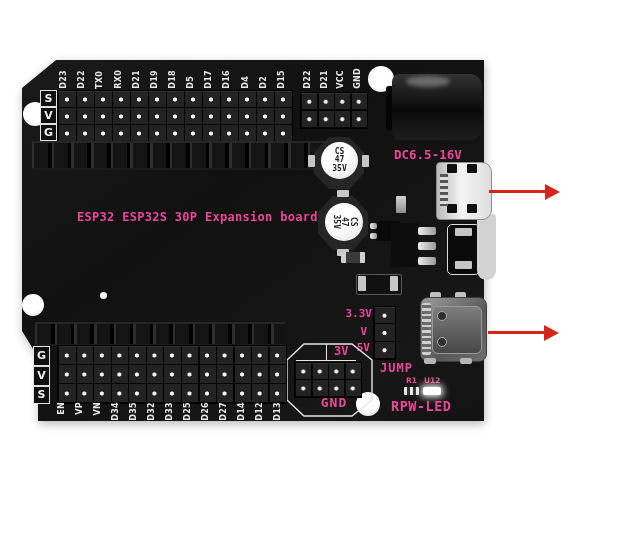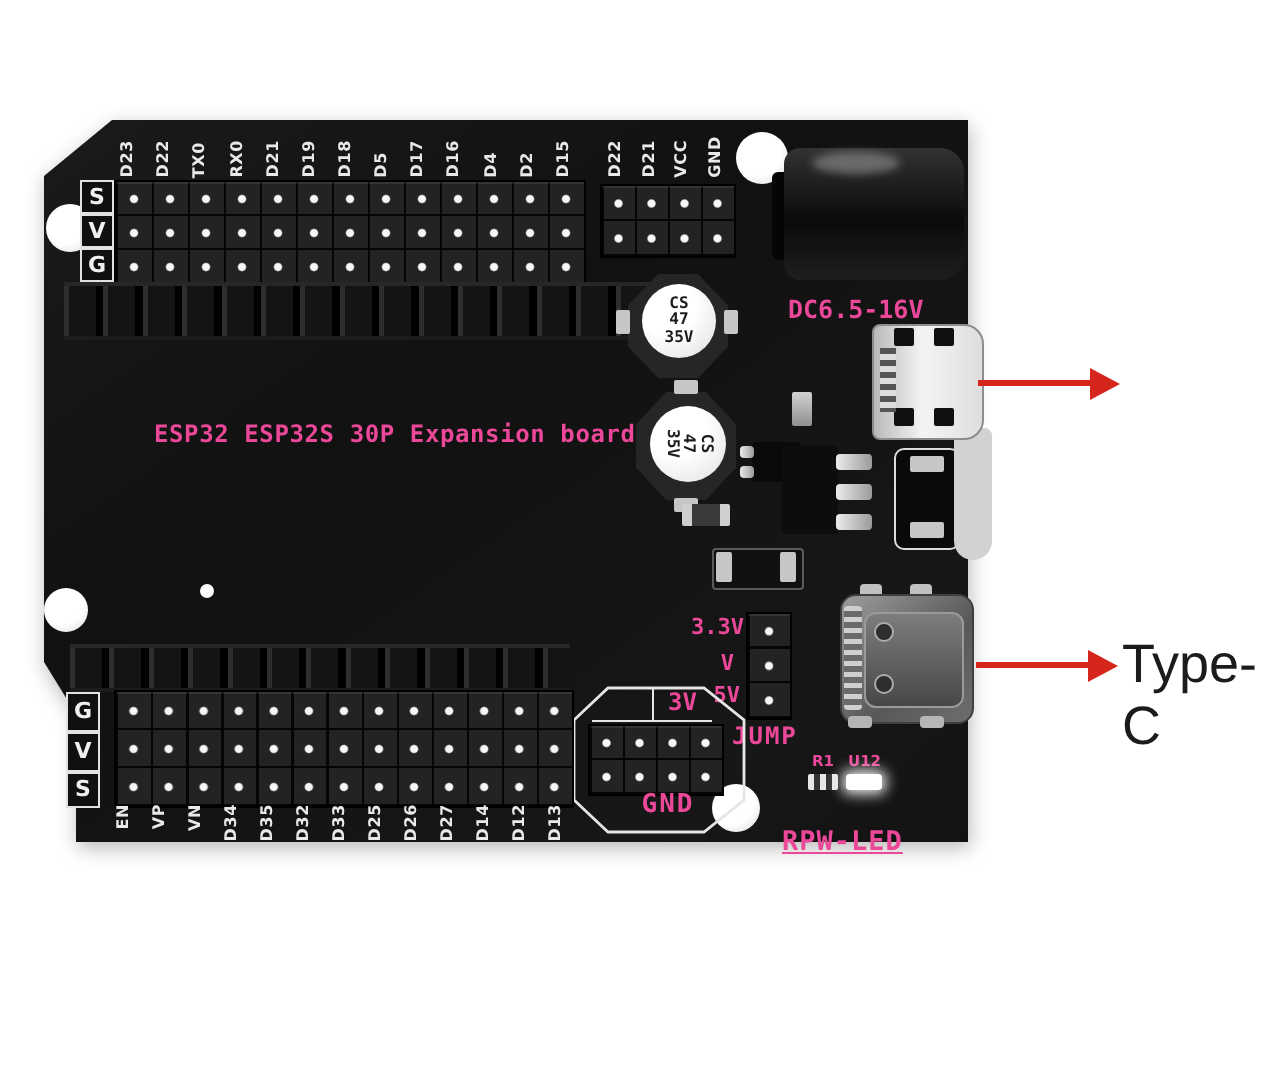--- a/index.html
+++ b/index.html
@@ -186,21 +186,21 @@
   <div class="abs" style="left:422px;top:303px;width:9px;height:52px;background:repeating-linear-gradient(180deg,#cfcfcf 0 2.5px,#6a6a6a 2.5px 5.5px);border-radius:2px;"></div>
   <div class="abs" style="left:437px;top:311px;width:8px;height:8px;border-radius:50%;background:#2e2e2e;border:1px solid #ababab;"></div>
   <div class="abs" style="left:437px;top:337px;width:8px;height:8px;border-radius:50%;background:#2e2e2e;border:1px solid #ababab;"></div>
   <div class="abs" style="left:424px;top:358px;width:12px;height:6px;background:#b5b5b5;border-radius:2px;"></div>
   <div class="abs" style="left:460px;top:358px;width:12px;height:6px;background:#b5b5b5;border-radius:2px;"></div>
 
   <div class="abs silk" style="left:334px;top:307px;width:38px;text-align:right;font:700 11px 'DejaVu Sans Mono',monospace;">3.3V</div>
   <div class="abs silk" style="left:334px;top:325px;width:33px;text-align:right;font:700 11px 'DejaVu Sans Mono',monospace;">V</div>
   <div class="abs silk" style="left:334px;top:341px;width:36px;text-align:right;font:700 11px 'DejaVu Sans Mono',monospace;">5V</div>
   <div class="abs pingrid" style="left:373px;top:306px;width:21px;height:52px;--cw:21px;--ch:17.3px;"></div>
-  <div class="abs silk" style="left:366px;top:361px;font:700 12px 'DejaVu Sans Mono',monospace;letter-spacing:1px;">JUMP</div>
+  <div class="abs silk" style="left:380px;top:361px;font:700 12px 'DejaVu Sans Mono',monospace;letter-spacing:1px;">JUMP</div>
 
   <svg class="abs" style="left:283px;top:340px;" width="94" height="80" viewBox="0 0 94 80">
     <polygon points="21,4 69,4 89,20 89,60 69,76 21,76 4,60 4,20" fill="none" stroke="#e6e6e6" stroke-width="1.4"></polygon>
   </svg>
   <div class="abs" style="left:296px;top:344px;width:60px;height:16px;display:flex;border-bottom:1px solid #e6e6e6;">
     <span class="silk" style="flex:1;text-align:center;font:700 12px 'DejaVu Sans Mono',monospace;border-right:1px solid #e6e6e6;"></span>
     <span class="silk" style="flex:1;text-align:center;font:700 12px 'DejaVu Sans Mono',monospace;">3V</span>
   </div>
   <div class="abs pingrid" style="left:294px;top:362px;width:66px;height:34px;--cw:16.5px;--ch:17px;"></div>
   <div class="abs silk" style="left:310px;top:395px;width:48px;text-align:center;font:700 13px 'DejaVu Sans Mono',monospace;letter-spacing:1px;">GND</div>
@@ -252,22 +252,21 @@
       </div>
     <div>
         <span class="vlabel">D13</span>
       </div>
   </div>
 
   <div class="abs silk" style="left:406px;top:376px;font:700 7.5px 'DejaVu Sans',sans-serif;">R1</div>
   <div class="abs silk" style="left:424px;top:376px;font:700 7.5px 'DejaVu Sans',sans-serif;">U12</div>
   <div class="abs" style="left:404px;top:387px;width:15px;height:8px;background:repeating-linear-gradient(90deg,#e6e6e6 0 3px,#333 3px 6px);border-radius:1px;"></div>
   <div class="abs" style="left:423px;top:387px;width:18px;height:8px;background:#fff;border-radius:2px;box-shadow:0 0 7px 2px rgba(255,255,255,.95);"></div>
-  <div class="abs silk" style="left:391px;top:413px;font:700 13.5px 'DejaVu Sans Mono',monospace;letter-spacing:.5px;text-decoration:underline;">RPW-LED</div>
+  <div class="abs silk" style="left:391px;top:398px;font:700 13.5px 'DejaVu Sans Mono',monospace;letter-spacing:.5px;">RPW-LED</div>
 
   <div class="abs arrow-shaft" style="left:489px;top:190px;width:57px;"></div>
   <div class="abs arrowhead" style="left:545px;top:183.5px;"></div>
 
   <div class="abs arrow-shaft" style="left:488px;top:331px;width:57px;"></div>
   <div class="abs arrowhead" style="left:544px;top:324.5px;"></div>
-  <div class="abs annot" style="left:561px;top:317px;">Type-C</div>
 
 </div>
 
 </body></html>

